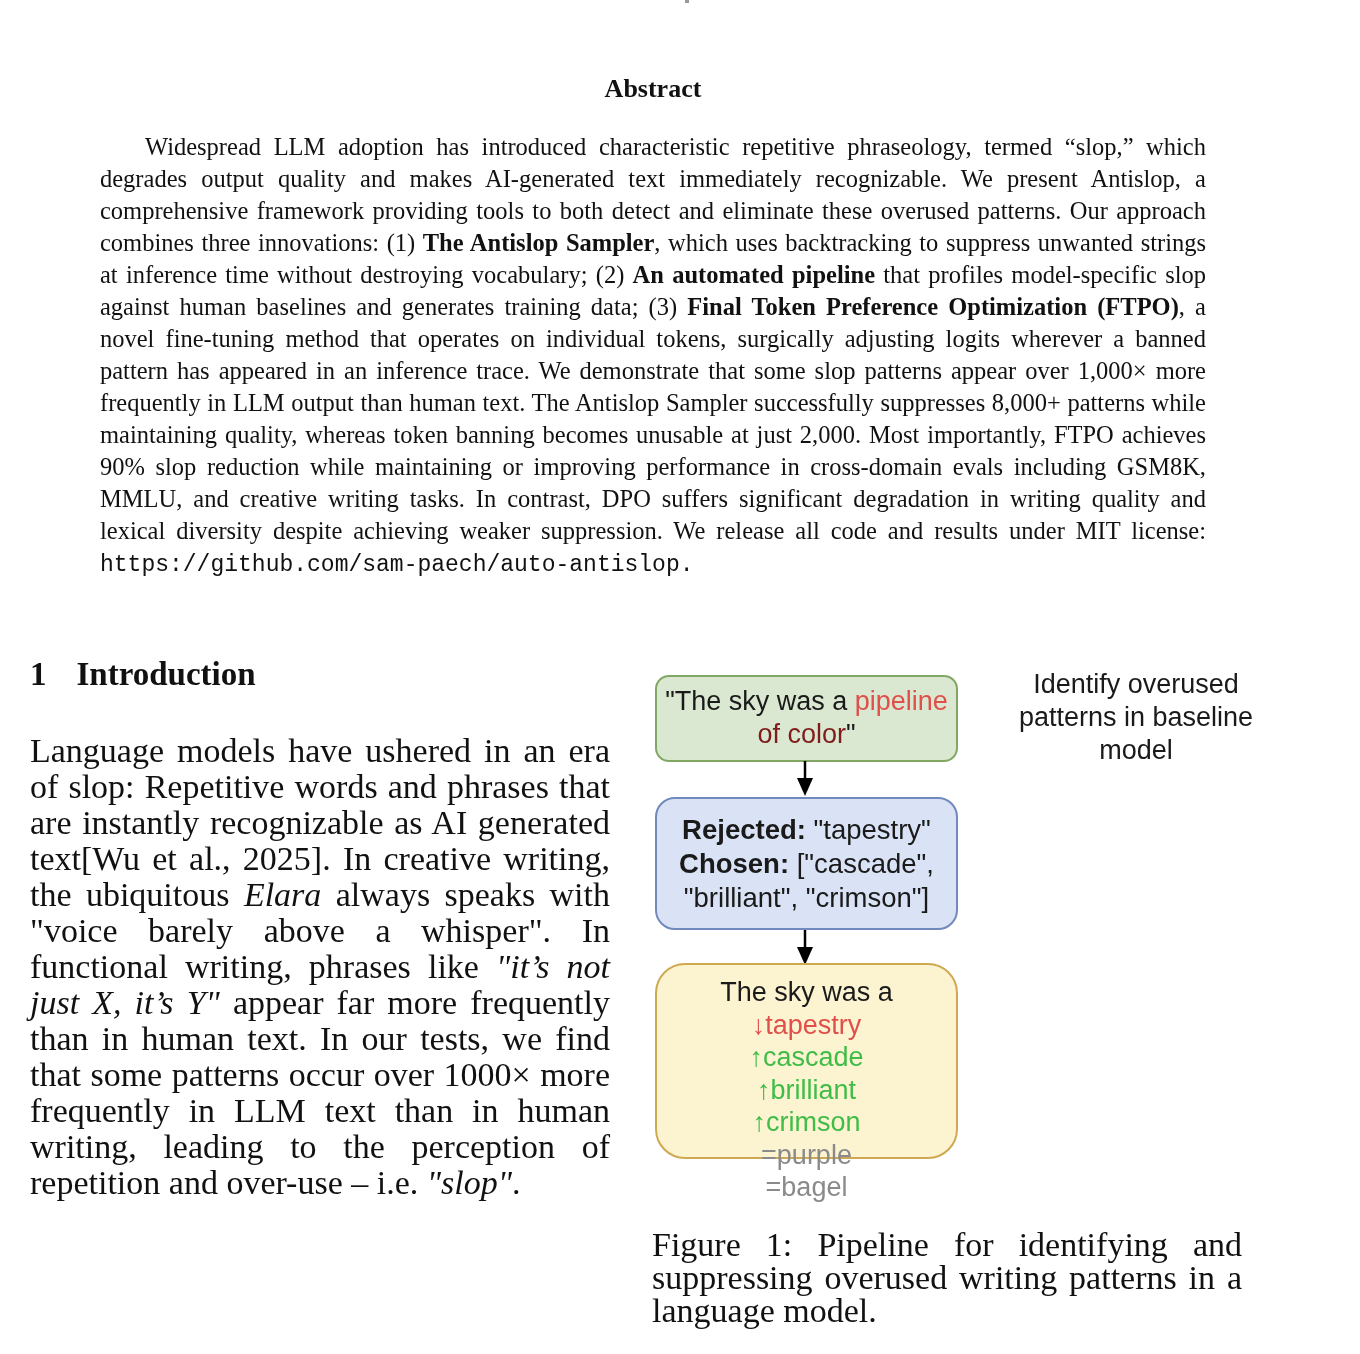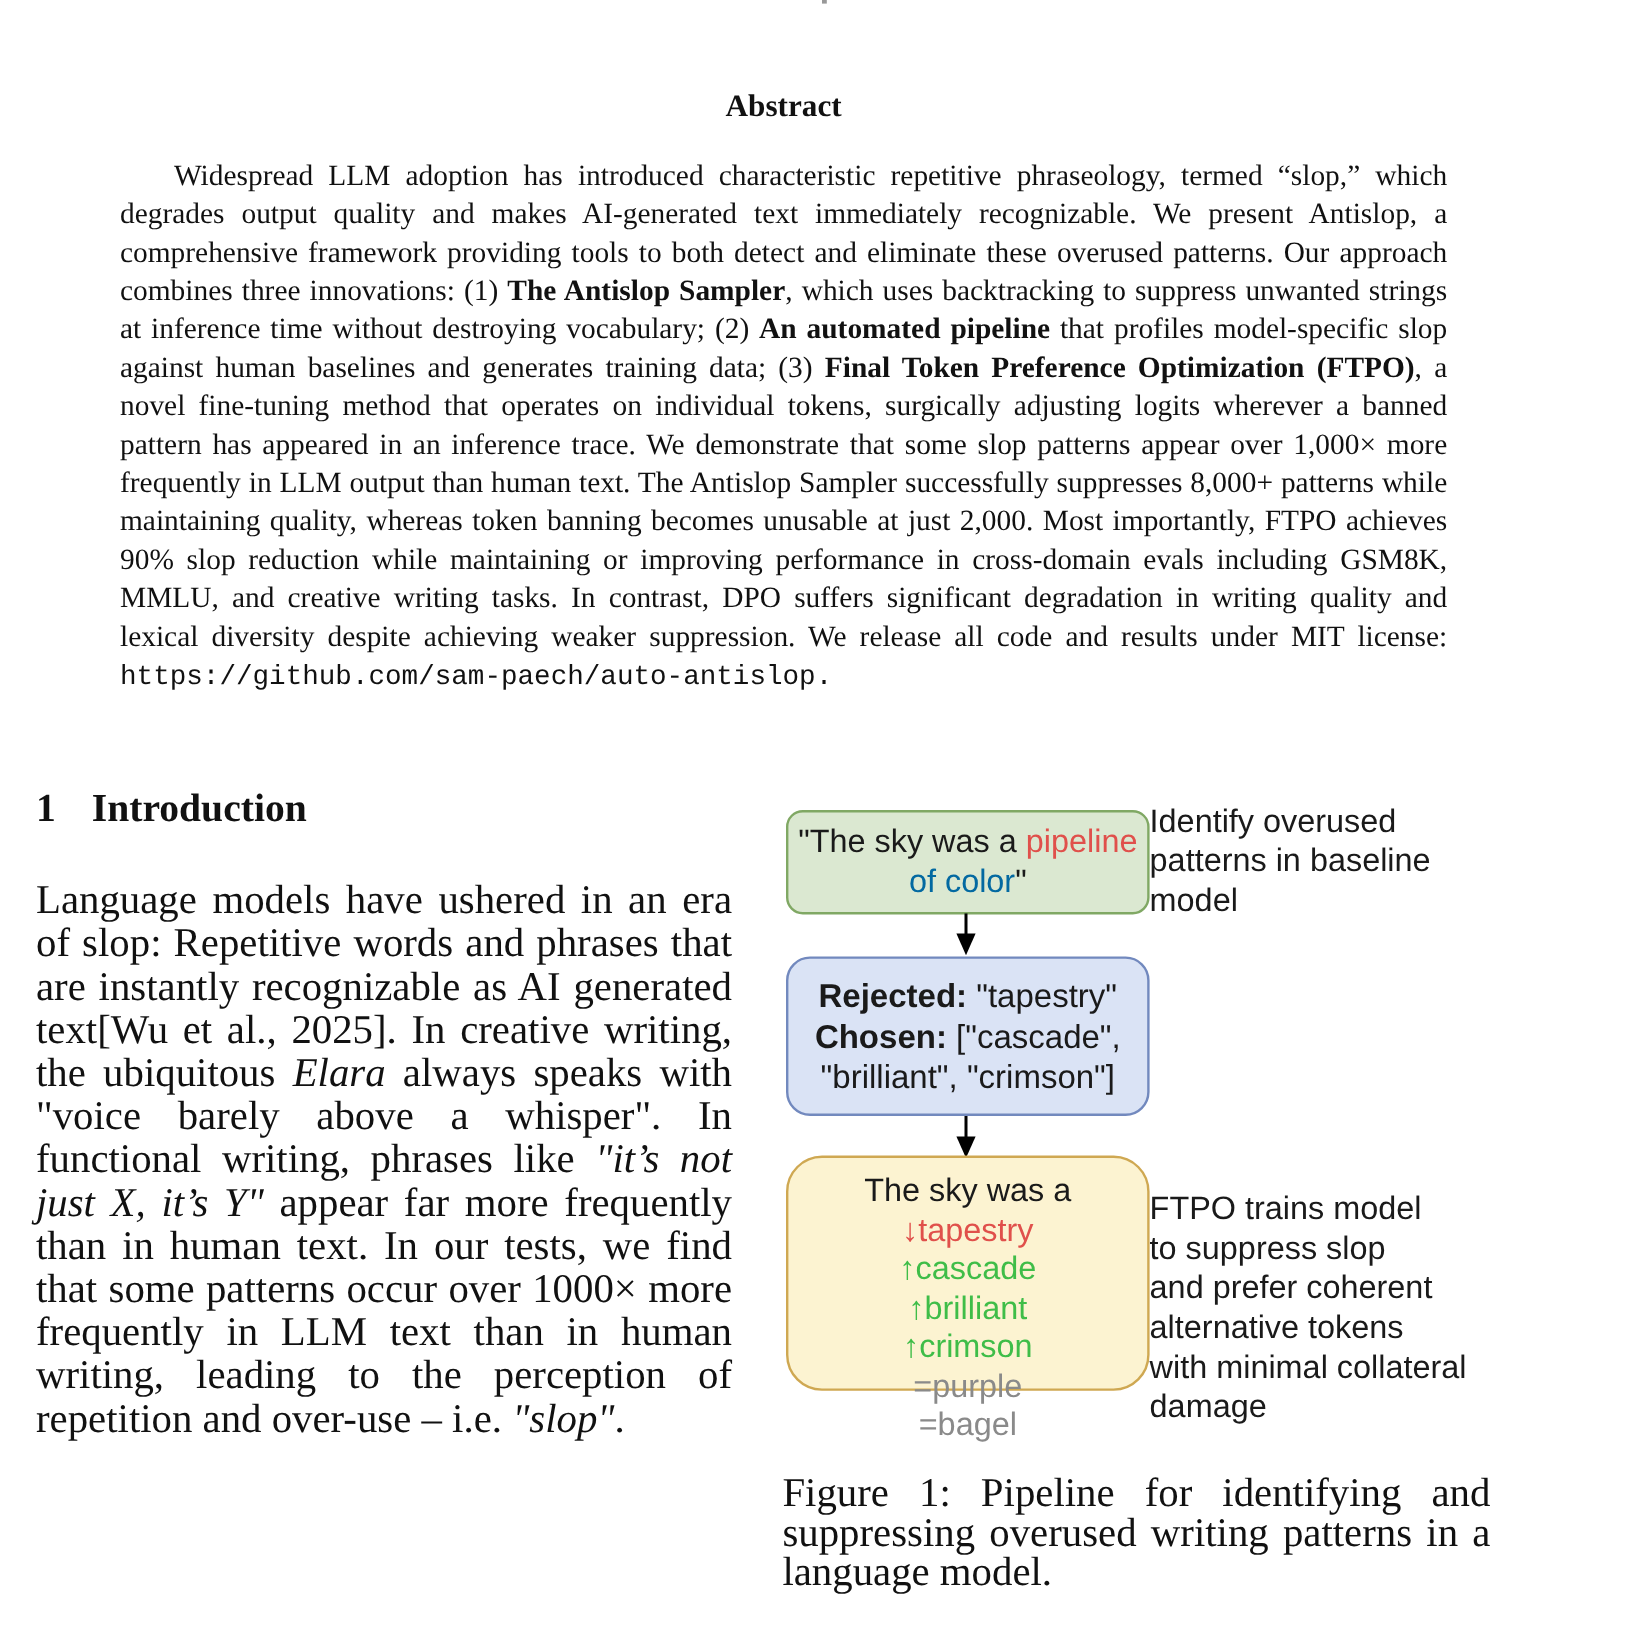--- a/index.html
+++ b/index.html
@@ -40,21 +40,21 @@
   .box-blue { top:137px; height:133px; border-radius:20px; padding-top:14px;
     background:var(--blue_fill); border-color:var(--blue_border);
     font-size:27.5px; line-height:34px; }
   .box-yellow { top:303px; height:196px; border-radius:30px; padding-top:11px;
     background:var(--yellow_fill); border-color:var(--yellow_border);
     font-size:27px; line-height:32.5px; }
   .arrow { position:absolute; left:143px; }
   .arrow-1 { top:101px; }
   .arrow-2 { top:270px; }
 
-  .fig-label { position:absolute; left:308px; width:300px; text-align:left;
+  .fig-label { position:absolute; left:336px; width:300px; text-align:center;
     font-size:27px; line-height:33px; white-space:pre-line; }
   .fig-label-1 { top:8px; }
   .fig-label-2 { top:165px; }
   .fig-label-3 { top:331px; width:320px; }
 
   .caption {
     position:absolute; left:652px; top:1228px; width:590px; margin:0;
     font-size:34px; line-height:33px; text-align:justify;
   }
 </style>
@@ -67,40 +67,34 @@
 
 <p class="abstract-body"><span>Widespread LLM adoption has introduced characteristic repetitive phraseology, termed “slop,” which degrades output quality and makes AI-generated text immediately recognizable. We present Antislop, a comprehensive framework providing tools to both detect and eliminate these overused patterns. Our approach combines three innovations: (1) </span><span style="font-weight: bold;">The Antislop Sampler</span><span>, which uses backtracking to suppress unwanted strings at inference time without destroying vocabulary; (2) </span><span style="font-weight: bold;">An automated pipeline</span><span> that profiles model-specific slop against human baselines and generates training data; (3) </span><span style="font-weight: bold;">Final Token Preference Optimization (FTPO)</span><span>, a novel fine-tuning method that operates on individual tokens, surgically adjusting logits wherever a banned pattern has appeared in an inference trace. We demonstrate that some slop patterns appear over 1,000× more frequently in LLM output than human text. The Antislop Sampler successfully suppresses 8,000+ patterns while maintaining quality, whereas token banning becomes unusable at just 2,000. Most importantly, FTPO achieves 90% slop reduction while maintaining or improving performance in cross-domain evals including GSM8K, MMLU, and creative writing tasks. In contrast, DPO suffers significant degradation in writing quality and lexical diversity despite achieving weaker suppression. We release all code and results under MIT license: </span><span class="mono">https://github.com/sam-paech/auto-antislop.</span></p>
 
 <h1 class="section-heading"><span class="section-number">1</span><span>Introduction</span></h1>
 
 <div class="left-col">
   <p><span>Language models have ushered in an era of slop: Repetitive words and phrases that are instantly recognizable as AI generated text[Wu et al., 2025]. In creative writing, the ubiquitous </span><span style="font-style: italic;">Elara</span><span> always speaks with "voice barely above a whisper". In functional writing, phrases like </span><span style="font-style: italic;">"it’s not just X, it’s Y"</span><span> appear far more frequently than in human text. In our tests, we find that some patterns occur over 1000× more frequently in LLM text than in human writing, leading to the perception of repetition and over-use – i.e. </span><span style="font-style: italic;">"slop"</span><span>.</span></p>
 </div>
 
 <div class="figure">
-  <div class="box box-green"><span>"The sky was a </span><span style="color: rgb(224, 80, 75);">pipeline</span><br><span style="color: #0369a1;">of color</span><span>"</span></div>
+  <div class="box box-green"><span>"The sky was a </span><span style="color: rgb(224, 80, 75);">pipeline</span><br><span style="color: #7f1d1d;">of color</span><span>"</span></div>
 
   <svg class="arrow arrow-1" width="24" height="36" viewBox="0 0 24 36">
     <line x1="12" y1="0" x2="12" y2="20" stroke="#000" stroke-width="2.5"></line>
     <polygon points="4,17 20,17 12,35" fill="#000"></polygon>
   </svg>
 
   <div class="box box-blue"><span style="font-weight: bold;">Rejected:</span><span> "tapestry"</span><br><span style="font-weight: bold;">Chosen:</span><span> ["cascade",</span><br><span>"brilliant", "crimson"]</span></div>
 
   <svg class="arrow arrow-2" width="24" height="36" viewBox="0 0 24 36">
     <line x1="12" y1="0" x2="12" y2="20" stroke="#000" stroke-width="2.5"></line>
     <polygon points="4,17 20,17 12,35" fill="#000"></polygon>
   </svg>
 
   <div class="box box-yellow"><span>The sky was a</span><br><span style="color: rgb(224, 80, 75);">↓tapestry</span><br><span style="color: rgb(63, 189, 72);">↑cascade</span><br><span style="color: rgb(63, 189, 72);">↑brilliant</span><br><span style="color: rgb(63, 189, 72);">↑crimson</span><br><span style="color: rgb(138, 138, 138);">=purple</span><br><span style="color: rgb(138, 138, 138);">=bagel</span></div>
 
   <div class="fig-label fig-label-1">Identify overused
 patterns in baseline
 model</div>
-  <div class="fig-label fig-label-3">FTPO trains model
-to suppress slop
-and prefer coherent
-alternative tokens
-with minimal collateral
-damage</div>
 </div>
 
 <p class="caption">Figure 1: Pipeline for identifying and suppressing overused writing patterns in a language model.</p>
 
 </body></html>

